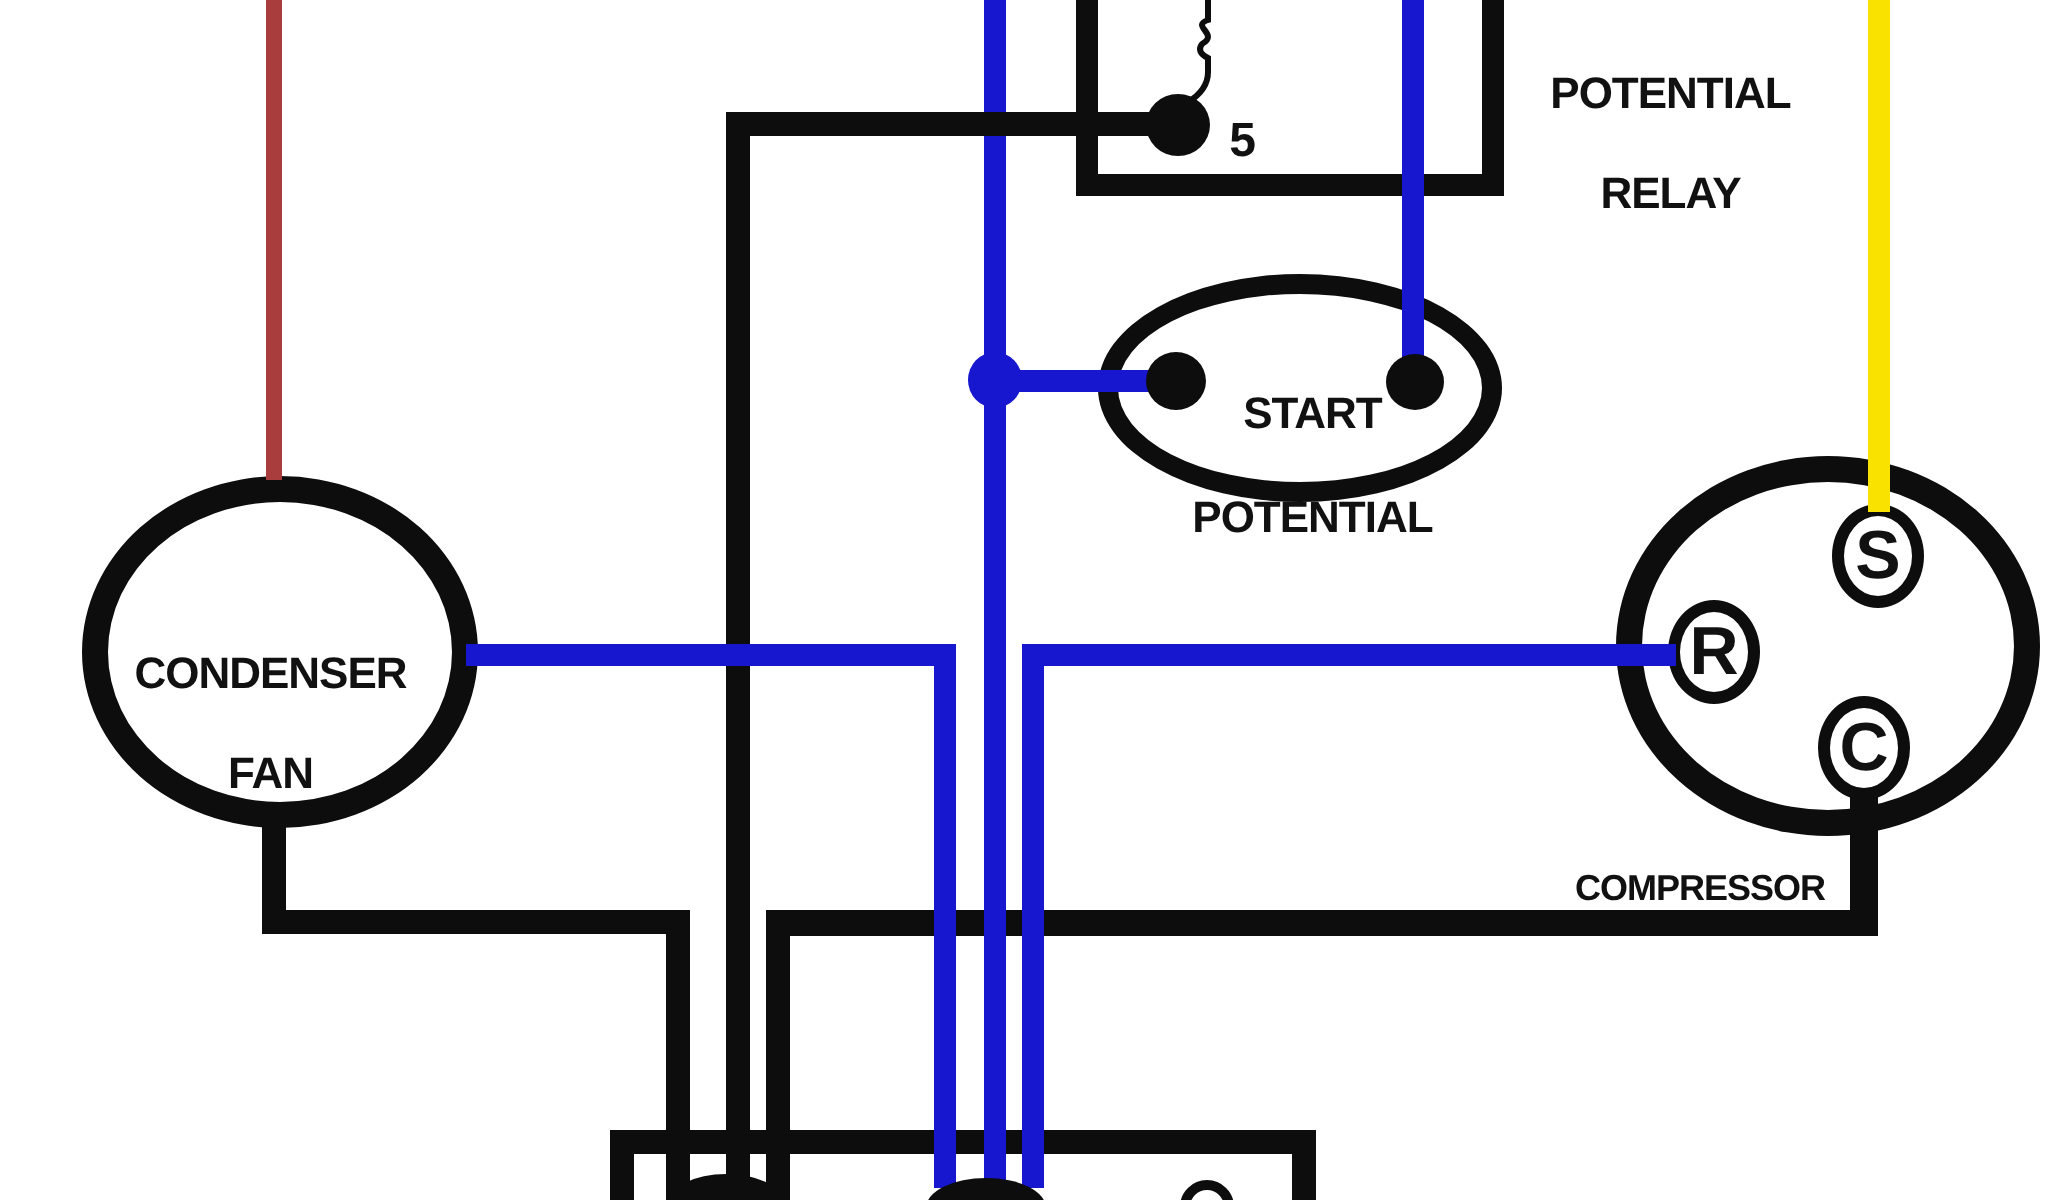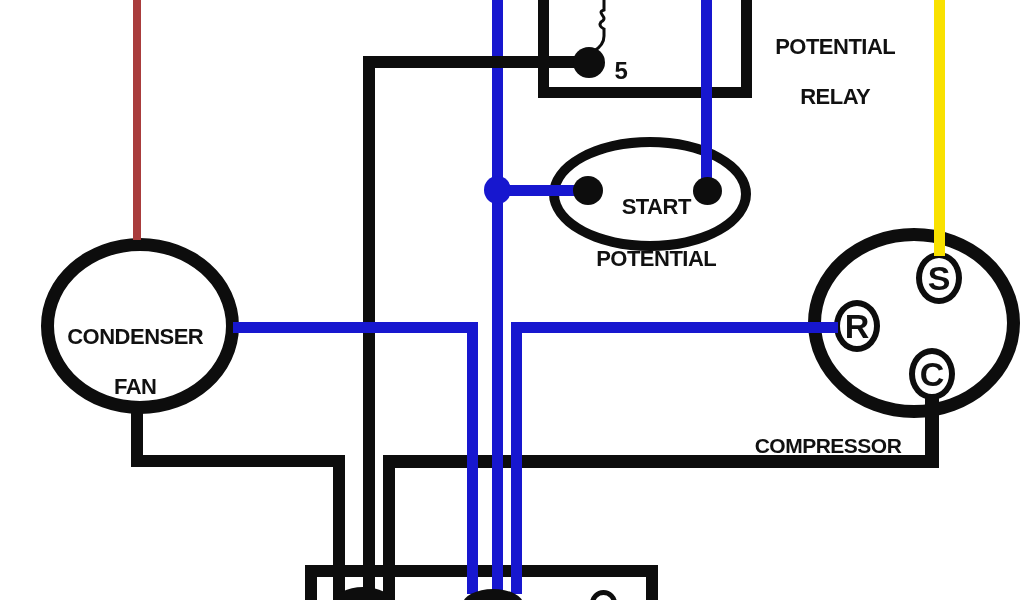--- a/index.html
+++ b/index.html
@@ -79,21 +79,21 @@
   <div class="shape" style="left:808px;top:228px;width:212px;height:190px;"></div>
   <div class="term" style="left:916px;top:252px;width:46px;height:52px;">
     <span>S</span>
   </div>
   <div class="term" style="left:834px;top:300px;width:46px;height:52px;">
     <span>R</span>
   </div>
   <div class="term" style="left:909px;top:348px;width:46px;height:52px;">
     <span>C</span>
   </div>
-  <div class="lbl" style="left:748px;top:434px;width:160px;font-size:21px;">COMPRESSOR</div>
+  <div class="lbl" style="left:770px;top:434px;width:160px;font-size:18px;">COMPRESSOR</div>
 
   <div class="wire black" style="left:131px;top:405px;width:12px;height:62px;"></div>
   <div class="wire black" style="left:131px;top:455px;width:214px;height:12px;"></div>
   <div class="wire black" style="left:333px;top:455px;width:12px;height:145px;"></div>
   <div class="wire black" style="left:925px;top:396px;width:14px;height:72px;"></div>
   <div class="wire black" style="left:383px;top:455px;width:556px;height:13px;"></div>
   <div class="wire black" style="left:383px;top:455px;width:12px;height:145px;"></div>
 
   <div class="wire blue" style="left:492px;top:0;width:11px;height:594px;"></div>
   <div class="wire blue" style="left:701px;top:0;width:11px;height:192px;"></div>

